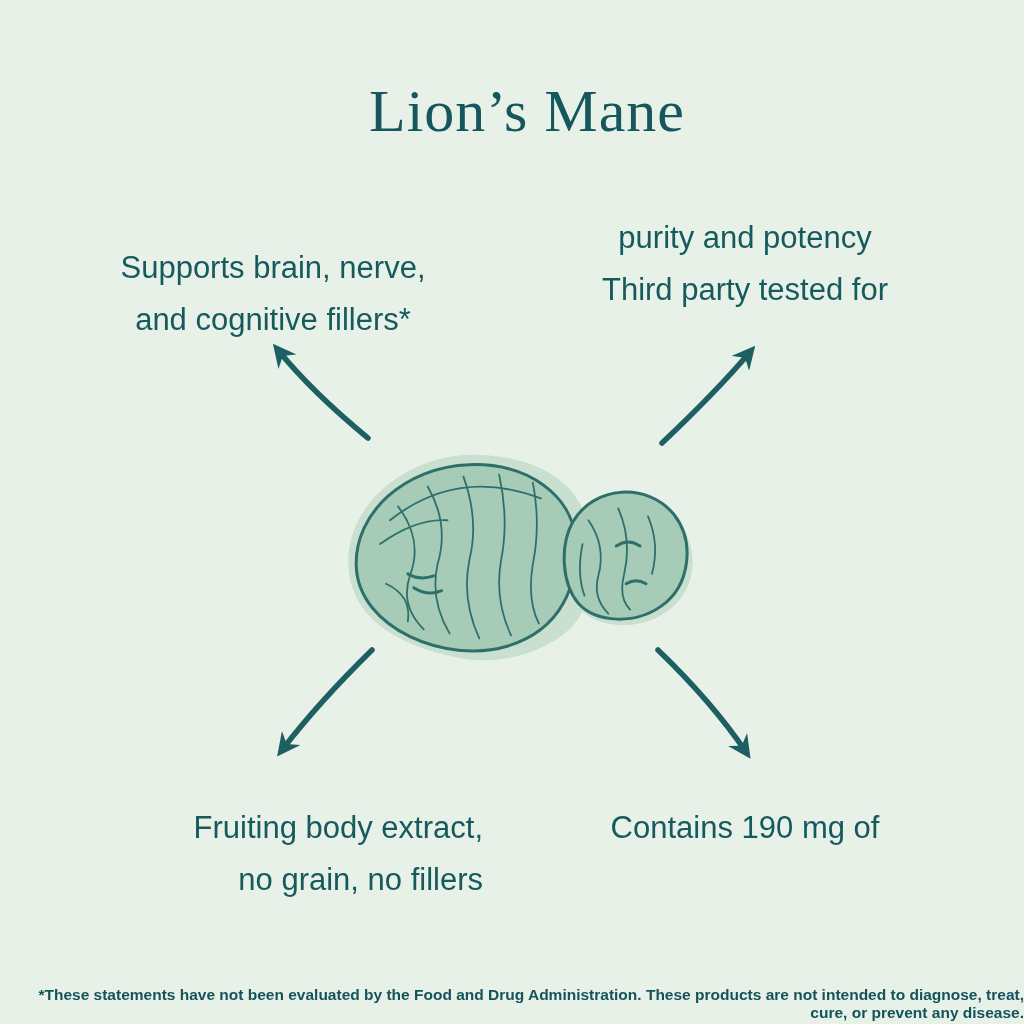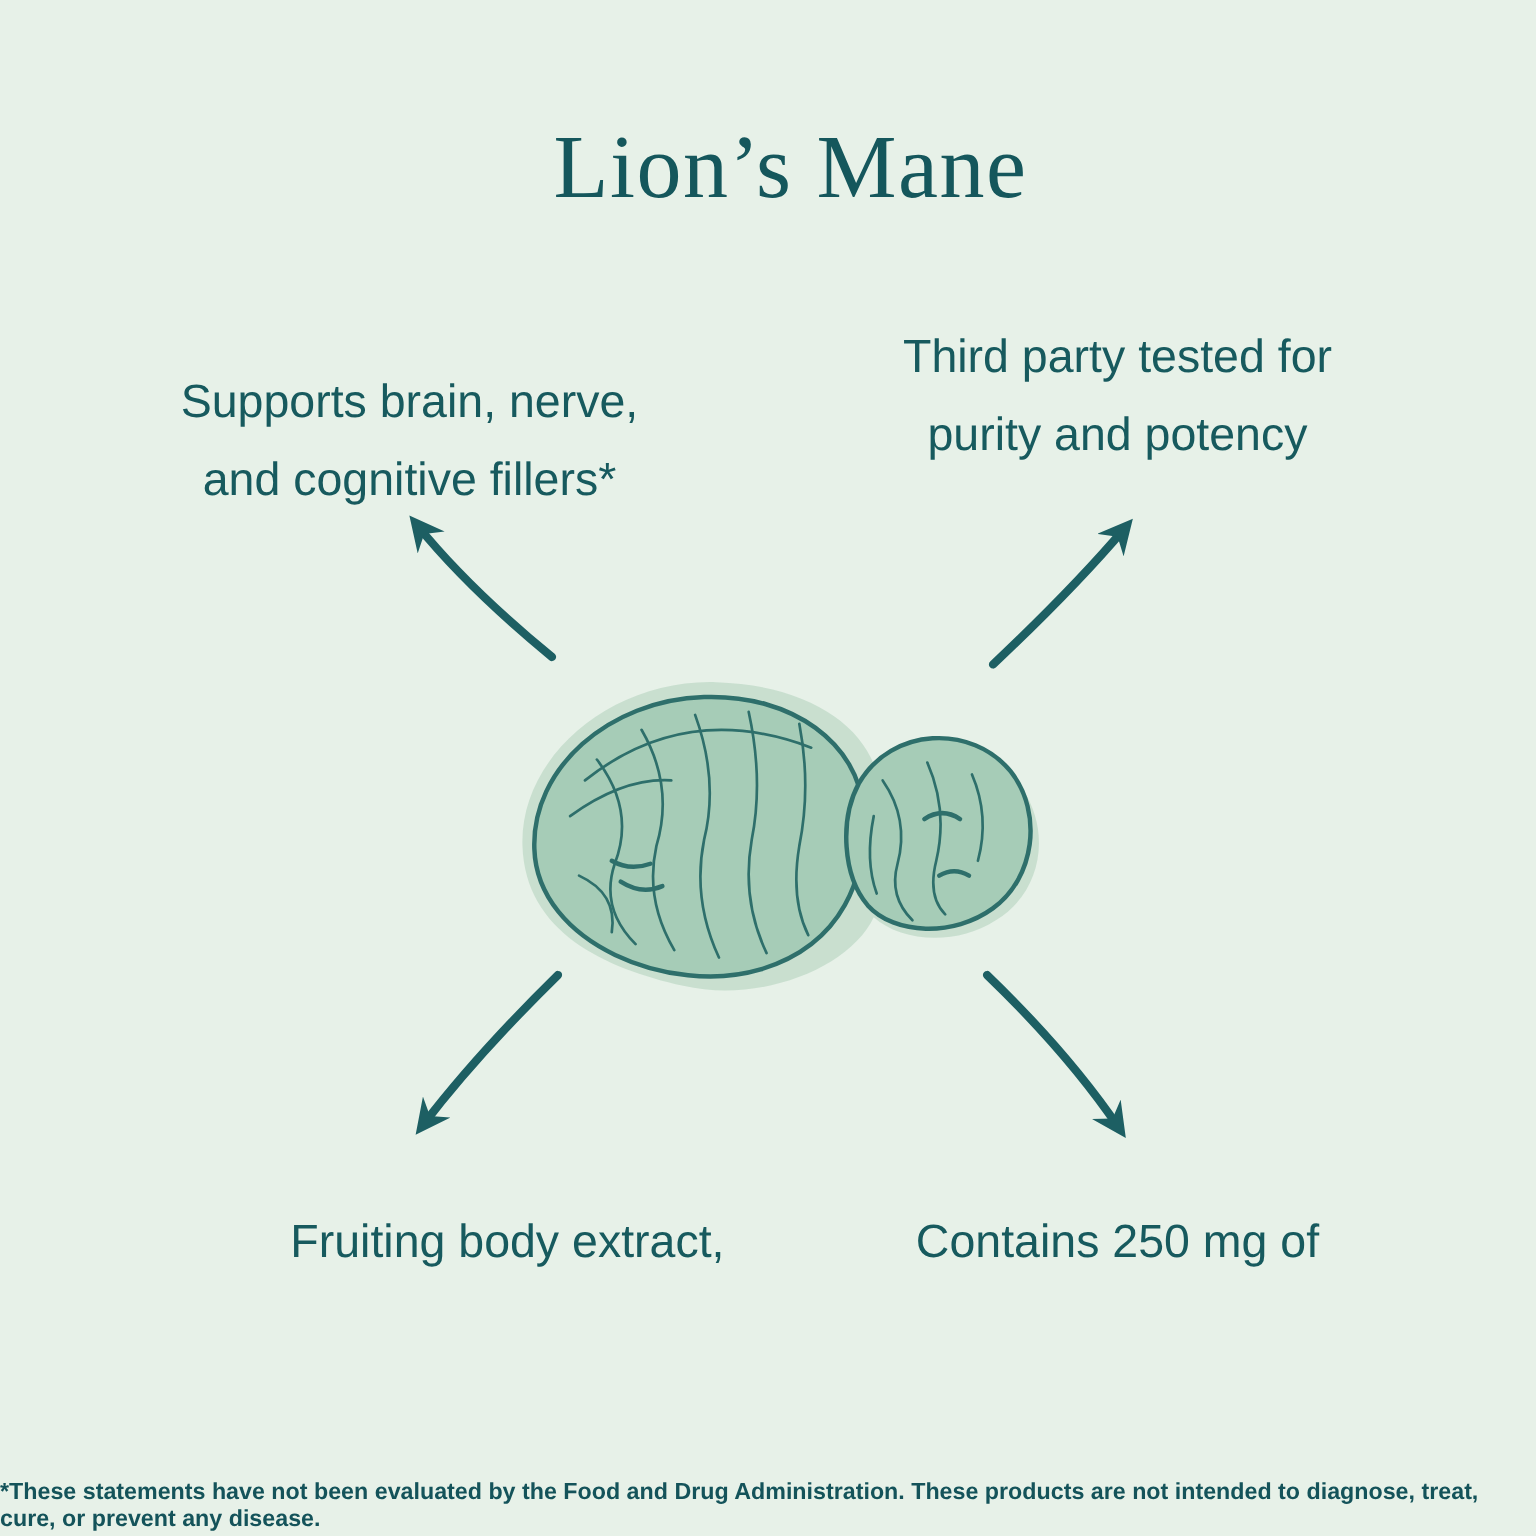--- a/index.html
+++ b/index.html
@@ -40,49 +40,50 @@
   .feature.br{left:535px;top:802px;}
   .arrow-layer{
     position:absolute;left:0;top:0;width:1024px;height:1024px;
   }
   .mushroom{
     position:absolute;left:328px;top:425px;width:378px;height:258px;
   }
   .disclaimer{
     position:absolute;
     left:0;top:986px;width:100%;
-    text-align:left;
+    text-align:right;
     font-size:15.5px;
     font-weight:700;
     color:#14535a;
   }
 </style>
 </head>
 <body>
 
 <div class="canvas">
 
   <h1 class="title">Lion’s Mane</h1>
 
   <div class="feature tl">
     <div>Supports brain, nerve,</div>
     <div>and cognitive fillers*</div>
   </div>
 
   <div class="feature tr">
+    <div>purity and potency</div>
     <div>Third party tested for</div>
-    <div>purity and potency</div>
   </div>
 
   <div class="feature bl">
     <div>Fruiting body extract,</div>
+    <div>no grain, no fillers</div>
   </div>
 
   <div class="feature br">
-    <div>Contains 250 mg of</div>
+    <div>Contains 190 mg of</div>
   </div>
 
   <svg class="arrow-layer" viewBox="0 0 1024 1024">
     <defs>
       <marker id="ah" viewBox="0 0 10 10" refX="6.5" refY="5" markerWidth="4.2" markerHeight="4.2" orient="auto-start-reverse">
         <path d="M0,0 L10,5 L0,10 L3.2,5 Z" fill="#1d5f63"></path>
       </marker>
     </defs>
     <g stroke="#1d5f63" stroke-width="5.5" fill="none" stroke-linecap="round">
       <path d="M 368 438 Q 312 392 278 350" marker-end="url(#ah)"></path>

